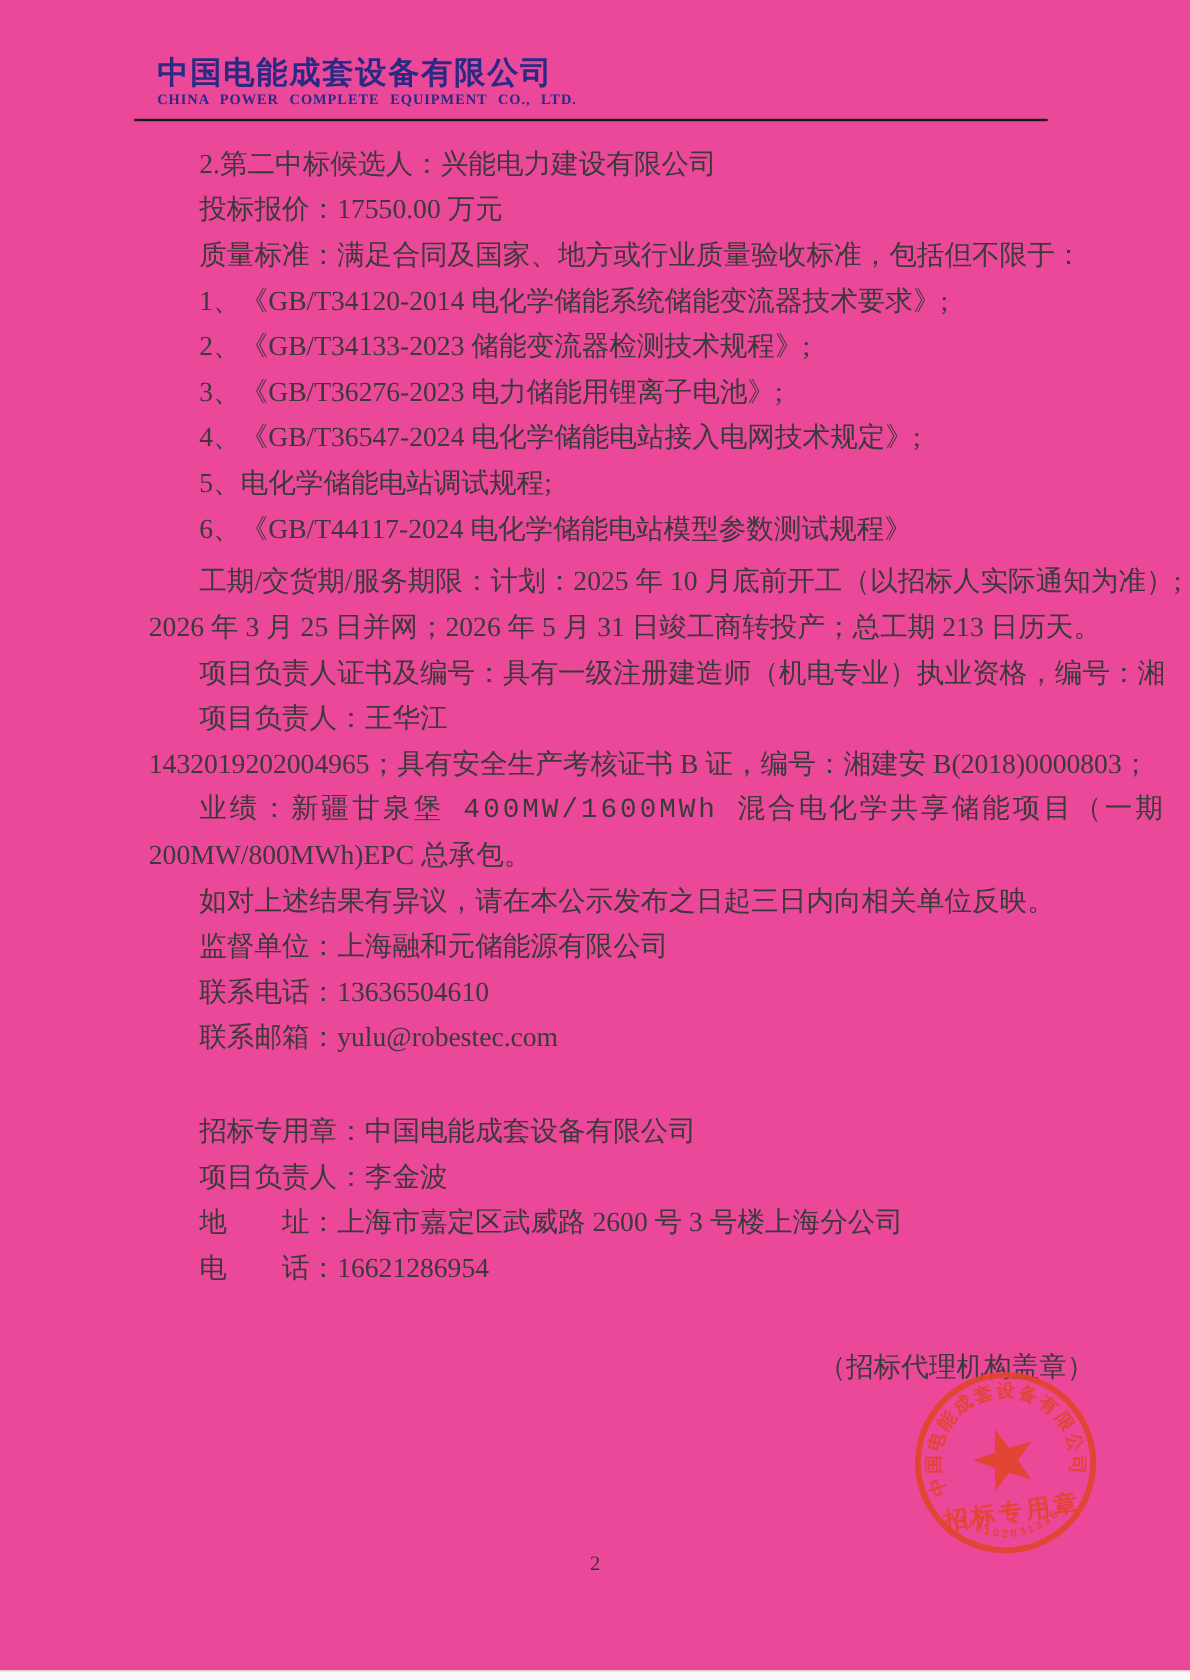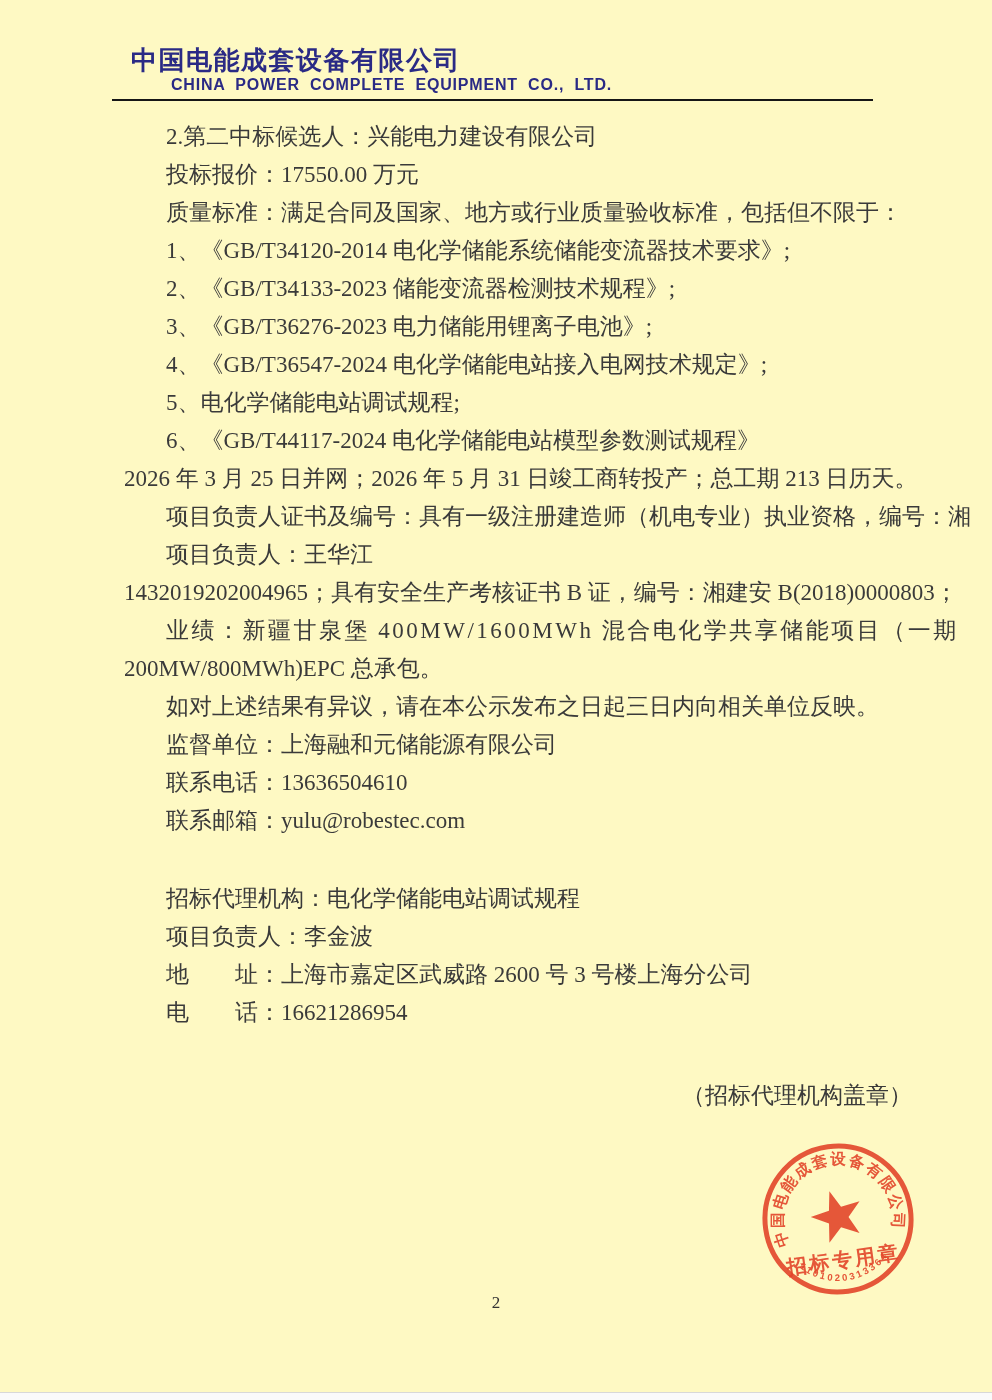--- a/index.html
+++ b/index.html
@@ -4,51 +4,51 @@
 <style>
   html,body { margin:0; padding:0; }
   body {
     width:992px; height:1400px;
     background:#ffffff;
     font-family:"Liberation Serif","DejaVu Serif",serif;
     color:#3a3a3a;
     position:relative;
     overflow:hidden;
   }
-  .page { position:absolute; inset:0; background:#fef9c3;padding-left:26px; }
+  .page { position:absolute; inset:0; background:#ec4899;padding-left:26px; }
 
   
   .letterhead { position:absolute; left:131px; top:46px; }
   .company-cn {
     font-family:"Liberation Sans","DejaVu Sans",sans-serif;
     font-size:26px; font-weight:bold; color:#2a2a85;
     letter-spacing:1.5px; line-height:28px; white-space:pre;
   }
   .company-en {
-    font-family:Liberation Sans, sans-serif;
-    font-size:16px; font-weight:bold; color:#2a2a85;
-    letter-spacing:0.8px; word-spacing:5px; margin-top:2px; white-space:pre;margin-left:40px;
+    font-family:Liberation Serif, serif;
+    font-size:12px; font-weight:bold; color:#2a2a85;
+    letter-spacing:0.8px; word-spacing:5px; margin-top:2px; white-space:pre;
   }
   .header-rule {
     position:absolute; left:112px; top:99px;
     width:761px; height:2px; background:#161616;
   }
 
   
   .doc {
     position:absolute; left:124px; top:118px; width:760px;
     font-size:23px;
   }
   .line {
     height:38px; line-height:38px;
     white-space:pre; overflow:visible;
   }
   .indent  { padding-left:42px; }
   .flush   { padding-left:0; }
-  .spread  { letter-spacing:2.5px; }
+  .spread  { letter-spacing:2.5px;font-family:Liberation Mono, monospace; }
   .gap-sm  { margin-top:6px; }
   .gap-md  { margin-top:40px; }
   .gap-lg  { }
 
   .stamp-caption {
     margin-top:45px; padding-left:558px;
     height:38px; line-height:38px; white-space:pre;
   }
 
   
@@ -88,31 +88,32 @@
     <div id="doc-lines">
         <div class="line indent">2.第二中标候选人：兴能电力建设有限公司</div>
         <div class="line indent">投标报价：17550.00 万元</div>
         <div class="line indent">质量标准：满足合同及国家、地方或行业质量验收标准，包括但不限于：</div>
         <div class="line indent">1、《GB/T34120-2014 电化学储能系统储能变流器技术要求》;</div>
         <div class="line indent">2、《GB/T34133-2023 储能变流器检测技术规程》;</div>
         <div class="line indent">3、《GB/T36276-2023 电力储能用锂离子电池》;</div>
         <div class="line indent">4、《GB/T36547-2024 电化学储能电站接入电网技术规定》;</div>
         <div class="line indent">5、电化学储能电站调试规程;</div>
         <div class="line indent">6、《GB/T44117-2024 电化学储能电站模型参数测试规程》</div>
+        <div class="line indent gap-sm">工期/交货期/服务期限：计划：2025 年 10 月底前开工（以招标人实际通知为准）;</div>
         <div class="line flush">2026 年 3 月 25 日并网；2026 年 5 月 31 日竣工商转投产；总工期 213 日历天。</div>
         <div class="line indent">项目负责人证书及编号：具有一级注册建造师（机电专业）执业资格，编号：湘</div>
         <div class="line indent">项目负责人：王华江</div>
         <div class="line flush">1432019202004965；具有安全生产考核证书 B 证，编号：湘建安 B(2018)0000803；</div>
         <div class="line indent spread">业绩：新疆甘泉堡 400MW/1600MWh 混合电化学共享储能项目（一期</div>
         <div class="line flush">200MW/800MWh)EPC 总承包。</div>
         <div class="line indent gap-lg">如对上述结果有异议，请在本公示发布之日起三日内向相关单位反映。</div>
         <div class="line indent">监督单位：上海融和元储能源有限公司</div>
         <div class="line indent">联系电话：13636504610</div>
         <div class="line indent">联系邮箱：yulu@robestec.com</div>
-        <div class="line indent gap-md">招标代理机构：电化学储能电站调试规程</div>
+        <div class="line indent gap-md">招标专用章：中国电能成套设备有限公司</div>
         <div class="line indent">项目负责人：李金波</div>
         <div class="line indent">地　　址：上海市嘉定区武威路 2600 号 3 号楼上海分公司</div>
         <div class="line indent">电　　话：16621286954</div>
       </div>
     <div class="stamp-caption">（招标代理机构盖章）</div>
   </div>
 
   <svg class="seal" viewBox="-81 -81 162 162">
     <g fill="#e2452a" stroke="none" fill-opacity="0.9">
       <circle cx="0" cy="0" r="73" fill="none" stroke="#e2452a" stroke-opacity="0.9" stroke-width="5"></circle>

